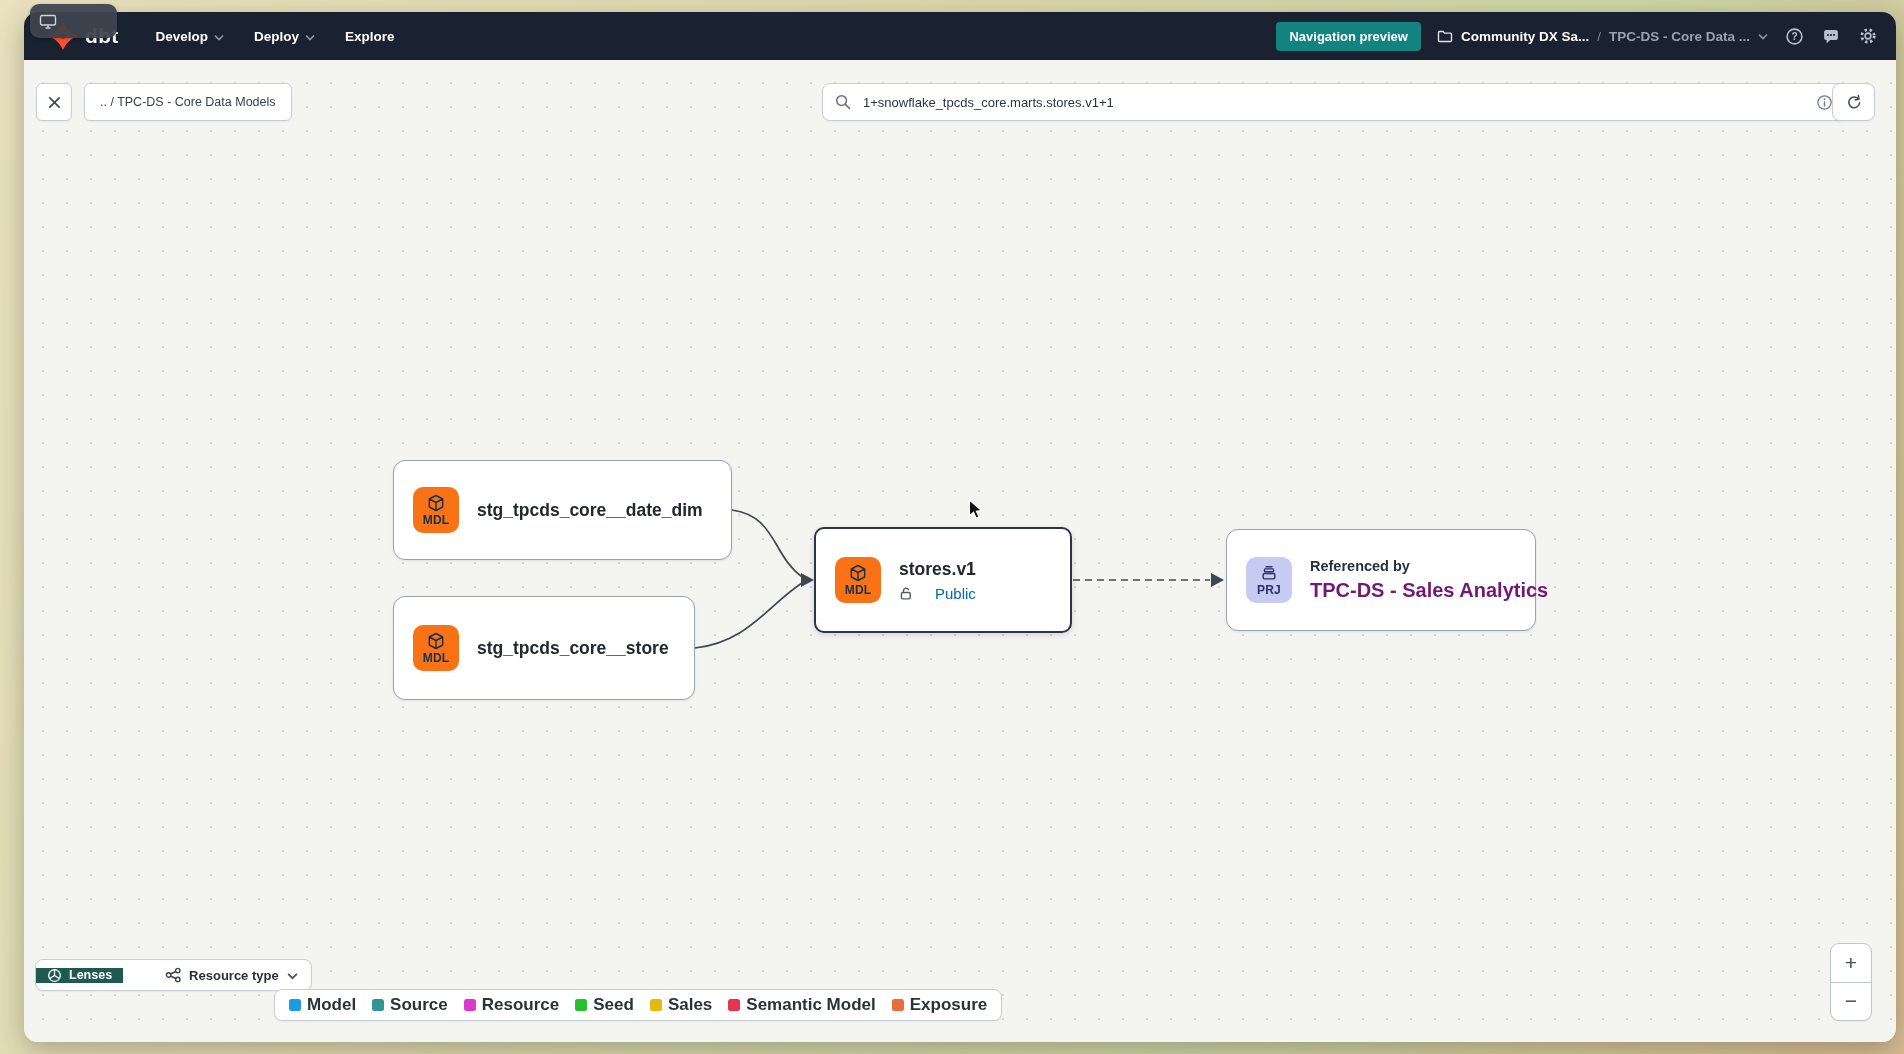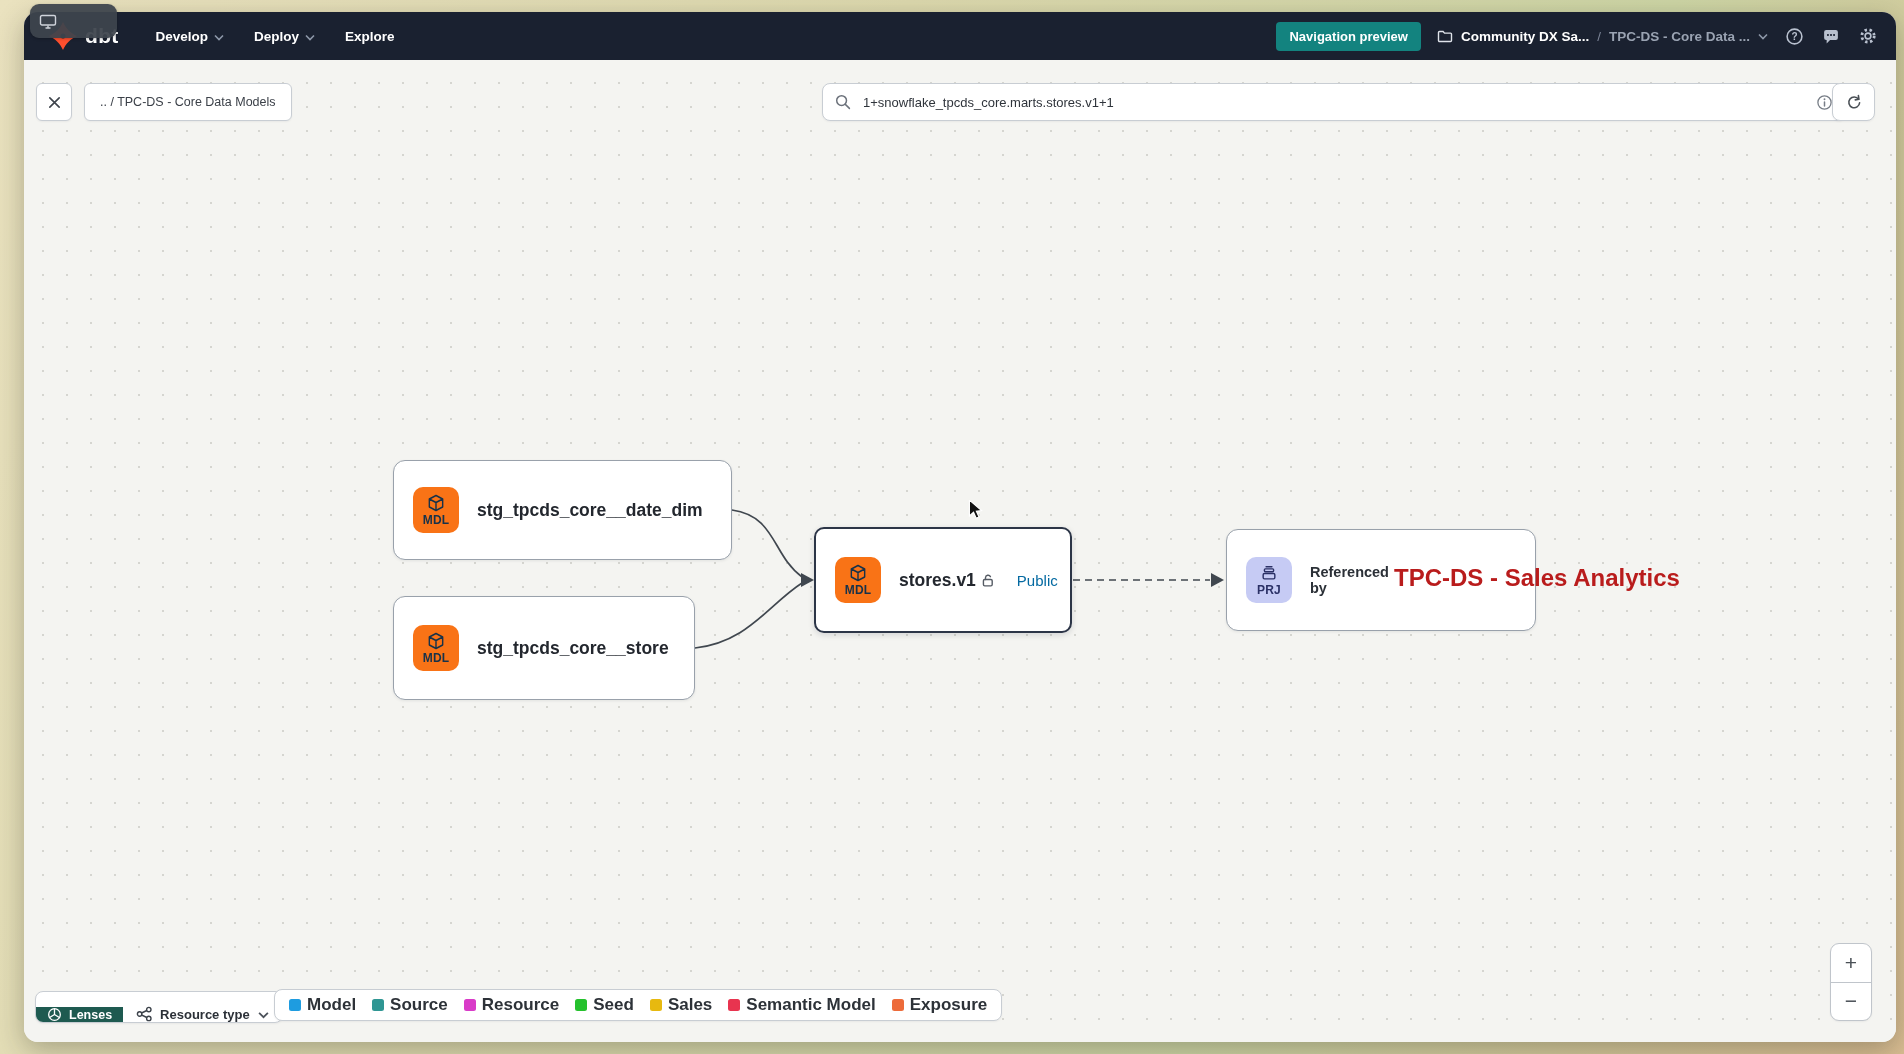--- a/index.html
+++ b/index.html
@@ -48,30 +48,30 @@
   #node-date-dim{left:369px;top:400px;width:339px;height:100px;}
   #node-store{left:369px;top:536px;width:302px;height:104px;}
   #node-stores-v1{left:790px;top:467px;width:258px;height:106px;}
   #node-prj{left:1202px;top:469px;width:310px;height:102px;}
   .badge-sq{width:46px;height:46px;border-radius:10px;display:flex;flex-direction:column;
     align-items:center;justify-content:center;flex:0 0 auto;}
   .badge-sq.mdl{background:#f97316;color:#17324a;}
   .badge-sq.prj{background:#c6cbf4;color:#2b3166;text-align:right;}
   .badge-label{font-size:12px;font-weight:700;margin-top:0px;letter-spacing:.2px;}
   .node-title{font-size:17.5px;font-weight:600;color:#23272e;white-space:nowrap;}
-  .node-col{display:flex;flex-direction:row;gap:5px;}
+  .node-col{display:flex;flex-direction:column;gap:5px;}
   .access-row{display:flex;align-items:center;gap:22px;font-size:15px;color:#0369a1;}
   .ref-sub{font-size:14.5px;font-weight:600;color:#2b3037;}
-  .ref-title{font-size:24px;font-weight:600;color:#b91c1c;white-space:nowrap;}
+  .ref-title{font-size:20px;font-weight:600;color:#701a75;white-space:nowrap;}
   svg.edges{position:absolute;left:0;top:0;width:1872px;height:982px;pointer-events:none;}
   .cursor{position:absolute;left:944px;top:440px;pointer-events:none;}
   
-  .lenses-ctl{position:absolute;left:11px;top:931px;height:30px;display:flex;align-items:flex-end;
+  .lenses-ctl{position:absolute;left:11px;top:899px;height:30px;display:flex;align-items:center;
     border:1px solid #c8cdd3;border-radius:8px;overflow:hidden;background:#fff;
-    box-shadow:0 1px 2px rgba(16,24,40,.05);}
+    box-shadow:0 1px 2px rgba(16,24,40,.05);gap:29px;}
   .seg-lenses{background:#1e5a50;color:#fff;font-size:12.5px;font-weight:700;display:flex;
     align-items:center;gap:7px;padding:0 11px;cursor:pointer;}
   .seg-resource{display:flex;align-items:center;gap:8px;padding:0 13px;font-size:13px;font-weight:600;
     color:#2b3037;cursor:pointer;}
   .seg-resource .chev{color:#4b515a;margin-top:2px;}
   .legend-bar{position:absolute;left:250px;top:929px;height:32px;display:flex;align-items:center;
     gap:16px;padding:0 14px;background:#fff;border:1px solid #c8cdd3;border-radius:8px;
     box-shadow:0 1px 2px rgba(16,24,40,.05);box-sizing:border-box;}
   .legend-item{display:flex;align-items:center;gap:6px;}
   .swatch{width:12px;height:12px;border-radius:2.5px;display:inline-block;}

